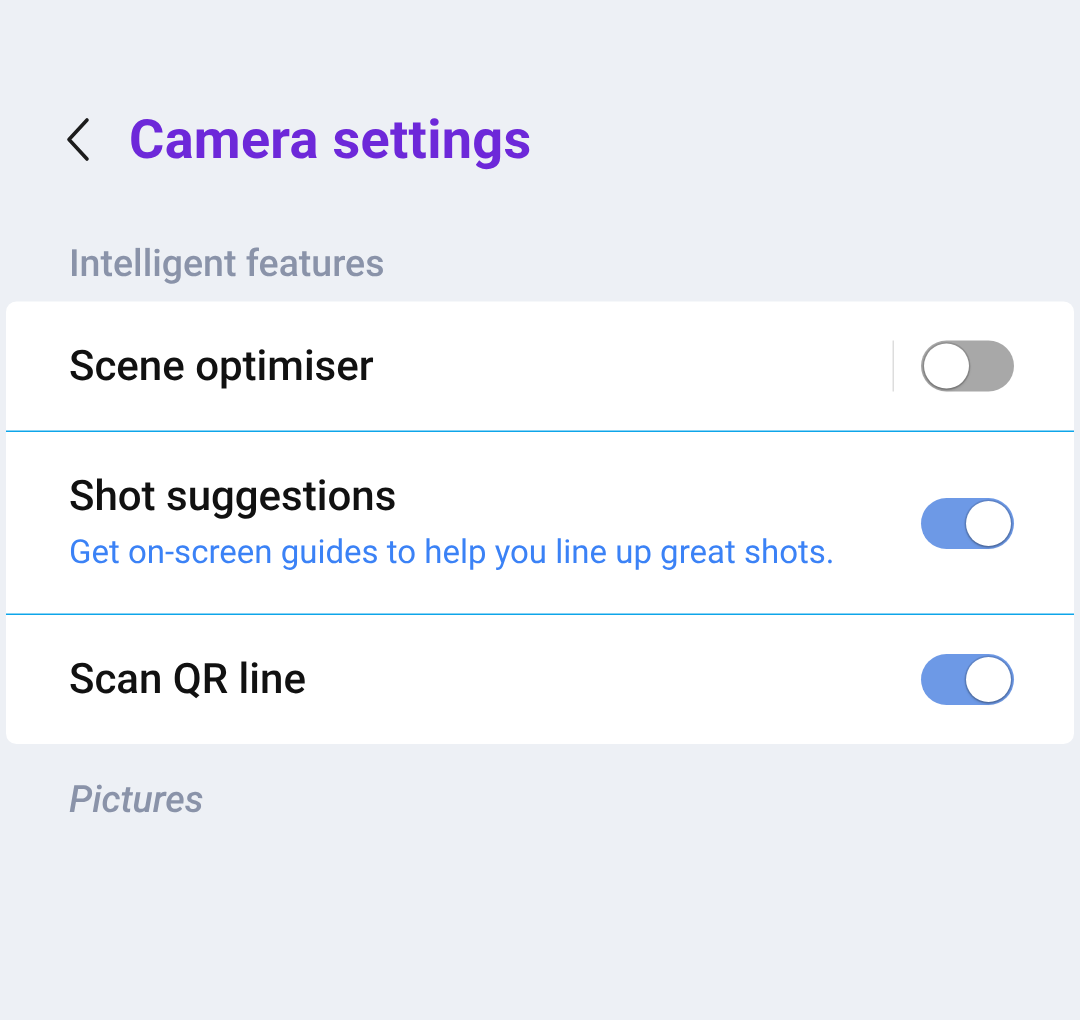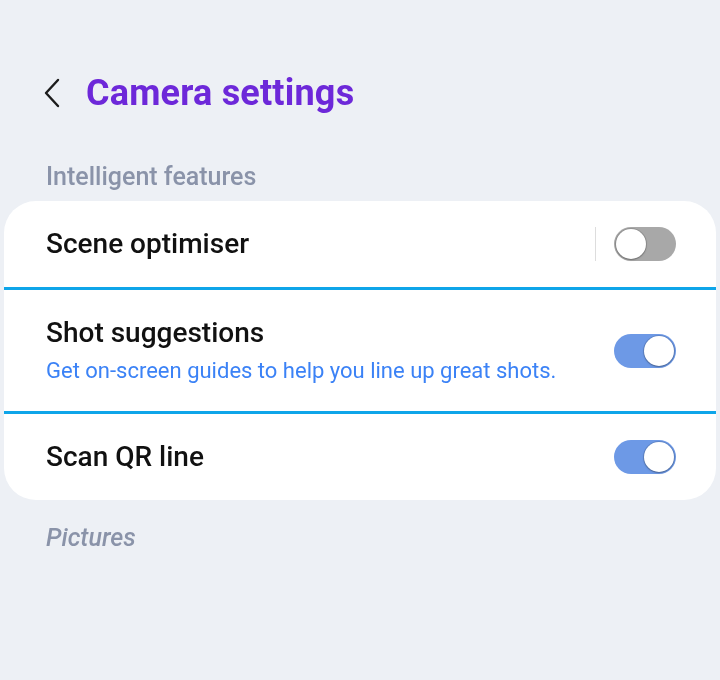--- a/index.html
+++ b/index.html
@@ -1,23 +1,23 @@
 <!DOCTYPE html>
 <html><head>
   <meta charset="utf-8">
   <style>
     * { margin:0; padding:0; box-sizing:border-box; font-family:-apple-system,BlinkMacSystemFont,"Segoe UI",Roboto,sans-serif; -webkit-font-smoothing:antialiased; }
     body { width:720px; height:680px; background:#edf0f5; overflow:hidden; }
     .header { display:flex; align-items:center; padding:72px 40px 48px 40px; gap:20px; }
     .header .back { width:26px; height:26px; display:flex; align-items:center; justify-content:center; color:#1c1c1c; }
     .header .title { font-size:36px; font-weight:700; color:#6d28d9; letter-spacing:0.2px; }
     .section-label { font-size:25px; font-weight:500; color:#8a93a9; padding:0 46px 10px 46px; }
-    .card { background:#fff; border-radius:32px; margin:0 4px; padding:0; }
+    .card { background:#fff; border-radius:7px; margin:0 4px; padding:0; }
     .item { display:flex; align-items:center; padding:26px 40px 26px 42px; justify-content:space-between; }
-    .item + .item { border-top:3px solid #0ea5e9; }
+    .item + .item { border-top:1px solid #0ea5e9; }
     .item .texts { flex:1; padding-right:24px; }
     .item .titletxt { font-size:28px; font-weight:500; color:#111; line-height:1.2; }
     .item .subtxt { font-size:22px; font-weight:400; color:#3b82f6; margin-top:6px; line-height:1.35; }
     .divider-v { width:1px; height:34px; background:#ddd; margin-right:18px; }
     .switch { position:relative; width:62px; height:34px; border-radius:18px; flex-shrink:0; }
     .switch.off { background:#a8a8a8; }
     .switch.on  { background:#6d99e6; }
     .knob { position:absolute; top:2px; width:30px; height:30px; border-radius:50%; background:#fff; box-shadow:0 0 0 1px rgba(0,0,0,.12),0 1px 2px rgba(0,0,0,.25); transition:left .14s; }
     .switch.off .knob { left:2px; }
     .switch.on  .knob { left:30px; }

